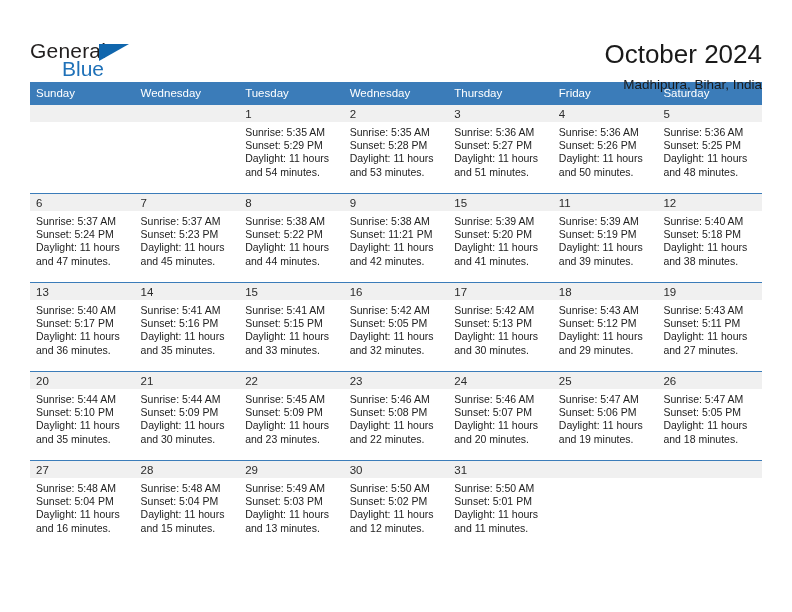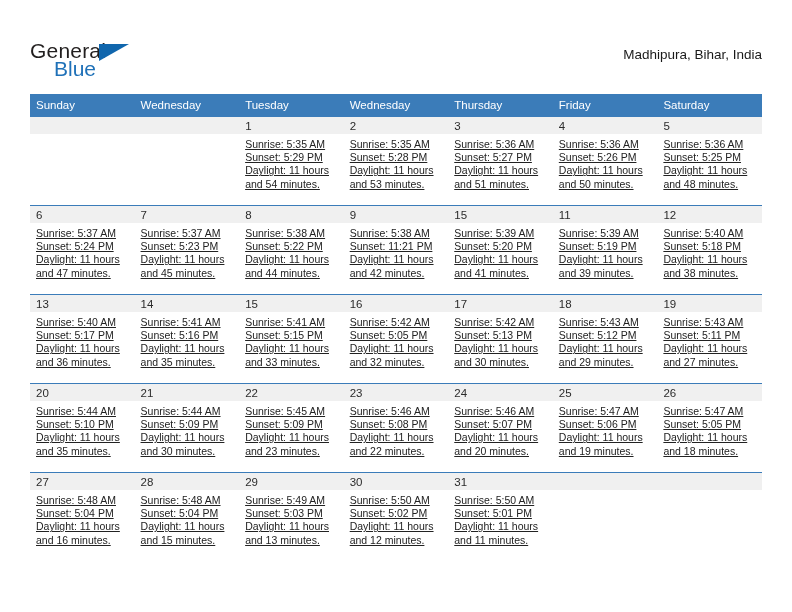--- a/index.html
+++ b/index.html
@@ -43,21 +43,21 @@
     display: block;
     font-size: 21px;
     letter-spacing: 0.2px;
     color: #221f1f;
     font-family: "Liberation Sans", sans-serif;
   }
   .brand-blue {
     display: block;
     font-size: 21px;
     color: #1f71b8;
-    margin-left: 24px;
+    margin-left: 32px;
     margin-top: -3px;
     font-family: "Liberation Sans", sans-serif;
   }
   .brand-triangle {
     position: absolute;
     left: 69px;
     top: 4px;
     width: 0;
     height: 0;
     border-left: 30px solid #1066ad;
@@ -79,21 +79,21 @@
     color: #1a1a1a;
     margin-top: 7px;
     line-height: 1.15;
   }
 
   
   .calendar {
     width: 732px;
     border-collapse: collapse;
     table-layout: fixed;
-    margin-top: 20px;
+    margin-top: 8px;
   }
   .calendar th {
     background: #3b7cb9;
     color: #ffffff;
     font-weight: normal;
     font-size: 11.5px;
     text-align: left;
     padding: 5px 0 5px 6px;
     height: 19px;
     box-sizing: border-box;
@@ -121,21 +121,20 @@
     box-sizing: border-box;
   }
   .daynum.empty {
     color: transparent;
   }
   .cell-body {
     padding: 4px 5px 0 6px;
     font-size: 10.5px;
     line-height: 13.2px;
     color: #222222;
-    text-decoration: underline;
   }
   .cell-body div {
     white-space: nowrap;
   }
   td.empty-cell .cell-body {
     min-height: 10px;
   }
 </style>
 </head>
 <body>
@@ -144,20 +143,21 @@
 
   <div class="top-bar">
 
     <div class="brand">
       <span class="brand-general">General</span>
       <span class="brand-triangle"></span>
       <span class="brand-blue">Blue</span>
     </div>
 
     <div class="title-block">
+      <h1 class="cal-title">October 2024</h1>
       <div class="cal-subtitle">Madhipura, Bihar, India</div>
     </div>
 
   </div>
 
   <table class="calendar">
     <thead>
       <tr>
         <th>Sunday</th>
         <th>Wednesday</th>

